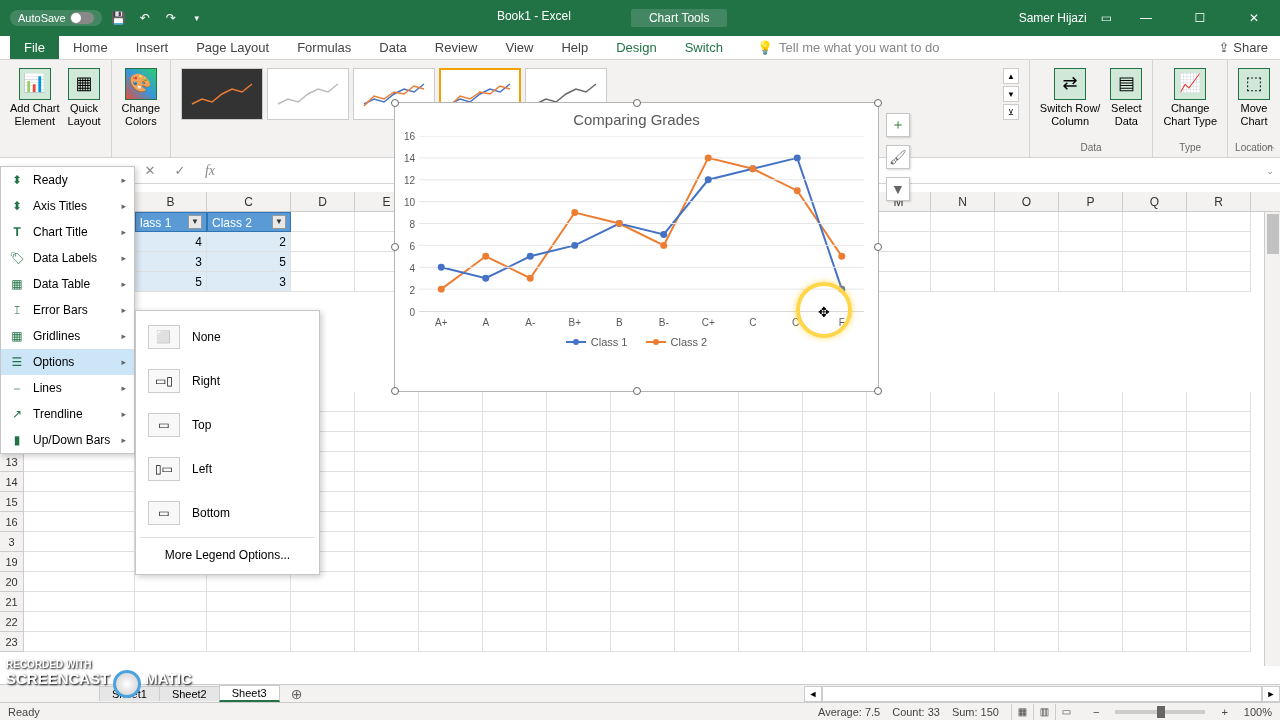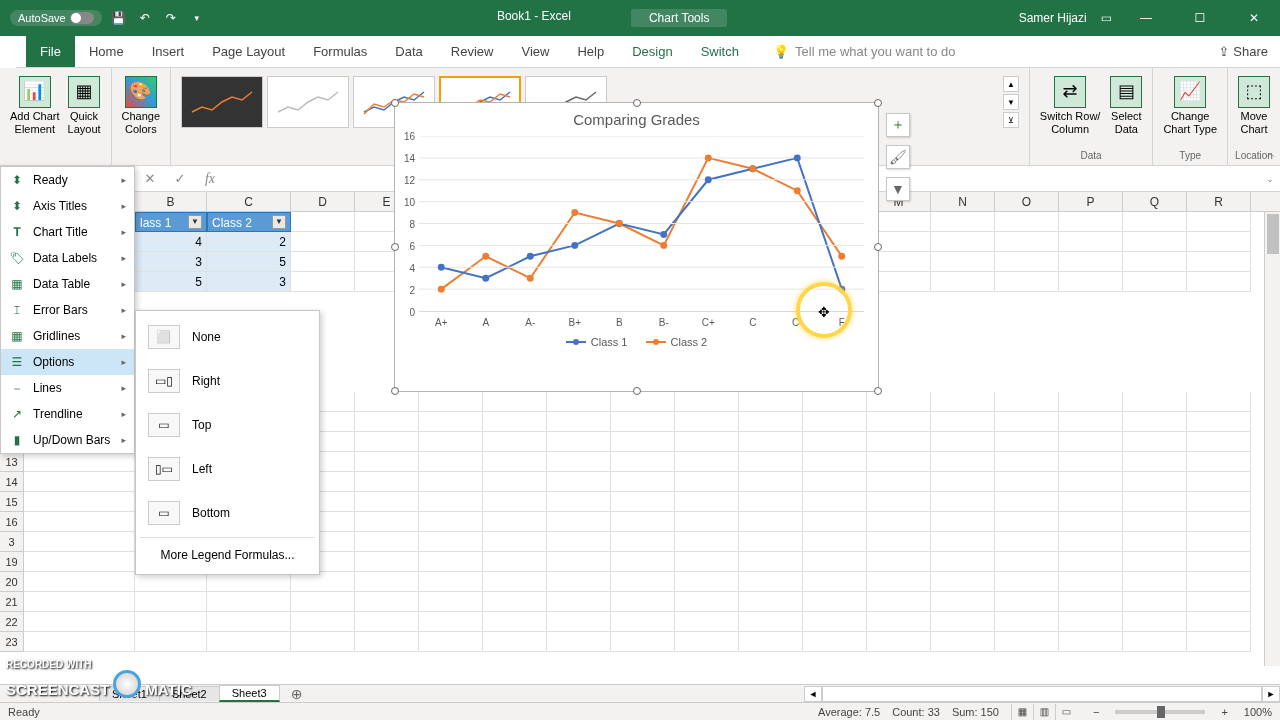--- a/index.html
+++ b/index.html
@@ -11,21 +11,21 @@
 .autosave { background: rgba(255,255,255,0.15); border-radius: 10px; padding: 2px 8px; font-size: 11px; display:flex; align-items:center; gap:4px;}
 .autosave-toggle { width: 24px; height: 12px; background: #888; border-radius: 6px; position: relative; }
 .autosave-toggle::after { content:''; position:absolute; width:10px;height:10px;background:#fff;border-radius:50%;top:1px;left:1px; }
 .qat-icon { width: 18px; height: 18px; display:flex; align-items:center; justify-content:center; cursor:pointer; }
 .titlebar-center { flex: 1; text-align: center; display:flex; justify-content:center; gap:60px;}
 .chart-tools { background: rgba(255,255,255,0.15); padding: 2px 18px; border-radius:2px;}
 .titlebar-right { display: flex; align-items: center; gap: 14px; padding-right: 6px; }
 .win-btn { width: 40px; height: 36px; display:flex;align-items:center;justify-content:center; cursor:pointer;}
 
 
-.ribbon-tabs { height: 32px; background: #fff; display: flex; align-items: stretch; border-bottom: 1px solid #d4d4d4; font-size: 13px; padding-left:10px;margin-left:16px;}
+.ribbon-tabs { height: 24px; background: #fff; display: flex; align-items: stretch; border-bottom: 1px solid #d4d4d4; font-size: 13px; padding-left:10px;}
 .ribbon-tab { padding: 0 14px; display:flex; align-items:center; cursor:pointer; color:#444; }
 .ribbon-tab.file { background: #217346; color: #fff; }
 .ribbon-tab.active { background: #fff; color:#217346; border-bottom:1px solid #fff; position:relative;z-index:2;}
 .ribbon-tab.context { color:#217346; }
 .tell-me { flex:1; display:flex; align-items:center; gap:6px; color:#888; padding-left:20px;}
 .share { display:flex; align-items:center; gap:4px; padding:0 12px; color:#444; cursor:pointer;}
 
 
 .ribbon { height: 98px; background: #f3f2f1; border-bottom: 1px solid #d4d4d4; display: flex; position:relative; }
 .ribbon-group { border-right: 1px solid #d4d4d4; padding: 4px 6px; display:flex; flex-direction:column; justify-content:space-between;}
@@ -101,21 +101,21 @@
 .move-cursor{position:absolute;font-size:14px;color:#000; z-index:61;}
 
 
 .sheet-bar { position:absolute; bottom:18px; left:0; right:0; height:18px; background:#f3f2f1; border-top:1px solid #ccc; display:flex; align-items:center; font-size:11px;}
 .sheet-tab { padding:1px 12px; border:1px solid #ccc; border-bottom:none; background:#e6e6e6; cursor:pointer; margin-left:-1px;}
 .sheet-tab.active { background:#fff; border-bottom:2px solid #217346;}
 .sheet-add { width:22px; text-align:center; cursor:pointer; color:#666; font-size:14px; margin-left:6px;}
 .sheet-scroll { margin-left:auto; display:flex; gap:0;}
 .sheet-scroll-btn{width:18px;height:16px;border:1px solid #ccc;background:#fff;cursor:pointer;font-size:9px;display:flex;align-items:center;justify-content:center;}
 .watermark{position:absolute;bottom:22px;left:6px;z-index:80;font-size:10px;color:#fff;font-weight:bold;text-shadow:1px 1px 2px #000;}
-.watermark-logo{display:flex;align-items:flex-end;gap:4px;}
+.watermark-logo{display:flex;align-items:flex-start;gap:4px;}
 .som-circle{width:28px;height:28px;border:3px solid #4aa3df;border-radius:50%;background:radial-gradient(#fff,#ccc);}
 
 
 .statusbar { position:absolute; bottom:0; left:0; right:0; height:18px; background:#f3f2f1; border-top:1px solid #ccc; display:flex; align-items:center; font-size:11px; color:#444; padding:0 8px;}
 .status-right{margin-left:auto;display:flex;align-items:center;gap:12px;}
 .view-btns{display:flex;gap:0;}
 .view-btn{width:22px;height:16px;border-left:1px solid #ccc;display:flex;align-items:center;justify-content:center;cursor:pointer;font-size:10px;}
 .zoom-slider{width:90px;height:4px;background:#ccc;position:relative;}
 .zoom-thumb{position:absolute;width:8px;height:12px;background:#666;top:-4px;left:42px;}
 .zoom-btn{cursor:pointer;padding:0 4px;}
@@ -734,21 +734,21 @@
     </div>
   <div class="submenu-item">
       <span class="submenu-icon">▯▭</span>
       <span>Left</span>
     </div>
   <div class="submenu-item">
       <span class="submenu-icon">▭</span>
       <span>Bottom</span>
     </div>
   <div class="submenu-divider"></div>
-  <div class="submenu-more"><span>More Legend Formulas...</span></div>
+  <div class="submenu-more"><span>More Legend Options...</span></div>
 </div>
 
 <div class="chart-obj">
   <div class="chart-handle h-tl"></div>
   <div class="chart-handle h-tr"></div>
   <div class="chart-handle h-bl"></div>
   <div class="chart-handle h-br"></div>
   <div class="chart-handle h-tm"></div>
   <div class="chart-handle h-bm"></div>
   <div class="chart-handle h-ml"></div>

